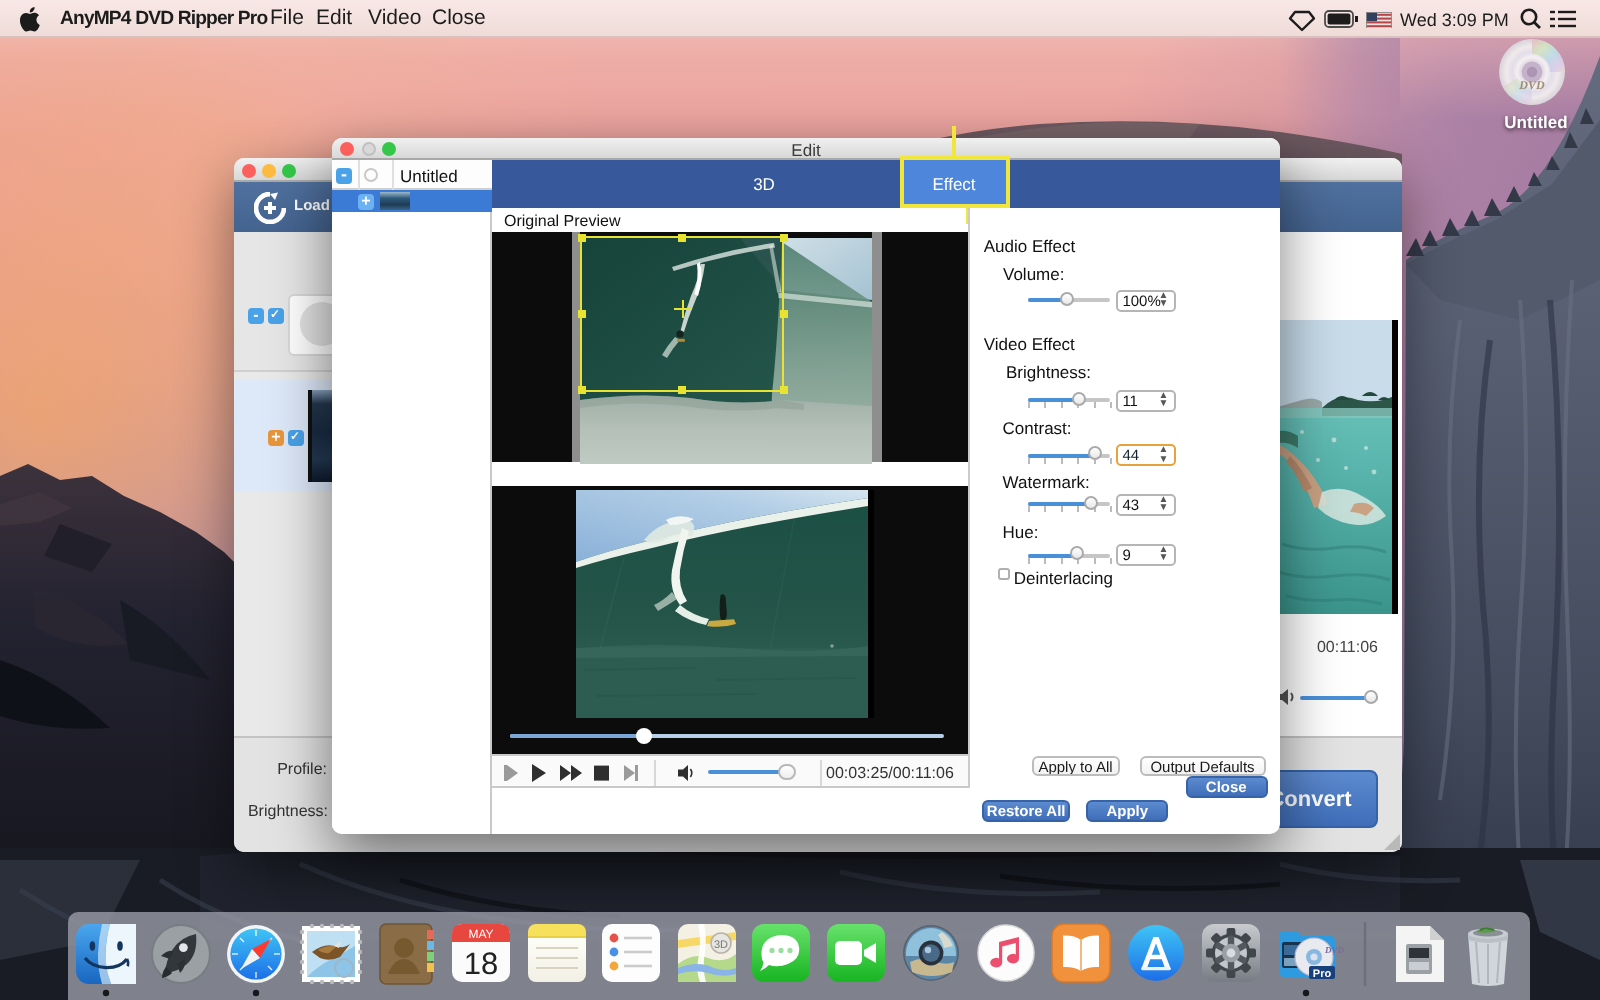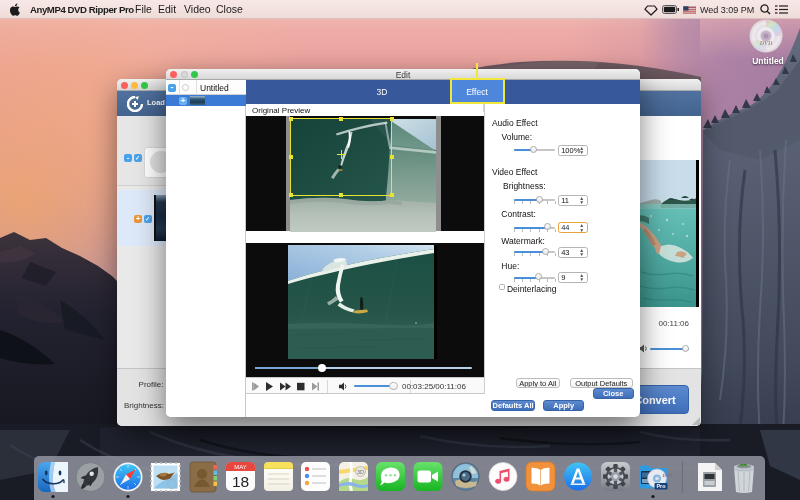--- a/index.html
+++ b/index.html
@@ -423,21 +423,21 @@
             </g>
         </svg>
         <div style="position:absolute;left:81px;top:2px;width:1px;height:13px;background:#d8d8d8"></div>
         <svg style="position:absolute;left:93px;top:4px" width="9" height="9" viewBox="0 0 9 9">
             <path d="M0 2.8 L2.5 2.8 L5 0.5 L5 8.5 L2.5 6.2 L0 6.2 Z" fill="#2e2e2e"></path>
             <path d="M6.2 2.5 Q7.6 4.5 6.2 6.5" stroke="#2e2e2e" stroke-width=".8" fill="none"></path>
           </svg>
         <div class="track" style="left:107.5px;top:7.7px;width:36px;background:#4a90d8;height:2.2px"></div>
         <div style="position:absolute;left:143px;top:4.3px;width:8.5px;height:8.5px;background:linear-gradient(#fff,#eee);border:1px solid #b8b8b8;border-radius:50%"></div>
         <div style="position:absolute;left:163.6px;top:2px;width:1px;height:13px;background:#d8d8d8"></div>
-        <div style="position:absolute;left:156px;top:4.5px;width:62px;text-align:left;font-size:8px;color:#333">00:03:25/00:11:06</div>
+        <div style="position:absolute;left:167px;top:4.5px;width:62px;text-align:left;font-size:8px;color:#333">00:03:25/00:11:06</div>
       </div>
 
       <div style="position:absolute;left:237.5px;top:0;width:156.5px;height:289.7px;background:#fff;border-left:1px solid #ccc">
         <div style="position:absolute;left:7.4px;top:14.3px;font-size:8.5px;color:#111">Audio Effect</div>
         <div style="position:absolute;left:17px;top:28.3px;font-size:8.5px;color:#111">Volume:</div>
         <div class="track" style="left:29.7px;top:45px;width:41px"></div>
         <div class="trackfill" style="left:29.7px;top:45px;width:19.4px"></div>
         <div class="knob" style="left:45.6px;top:41.5px"></div>
         <div class="valbox" style="left:73.2px;top:40.9px">100%<span class="stepper">▲<br>▼</span></div>
         <div style="position:absolute;left:7.4px;top:63px;font-size:8.5px;color:#111">Video Effect</div>
@@ -463,21 +463,21 @@
         <div class="ticks" style="left:29.7px;top:174.5px"></div>
         <div class="track" style="left:29.7px;top:172.5px;width:41px"></div>
         <div class="trackfill" style="left:29.7px;top:172.5px;width:23.8px"></div>
         <div class="knob" style="left:50px;top:169px"></div>
         <div class="valbox" style="left:73.2px;top:167.8px">9<span class="stepper">▲<br>▼</span></div>
         <div style="position:absolute;left:14.4px;top:180.4px;width:6px;height:6px;background:#fff;border:1px solid #b0b0b0;border-radius:1.5px"></div>
         <div style="position:absolute;left:22.4px;top:180px;font-size:8.5px;color:#111">Deinterlacing</div>
         </div>
       <div class="btn-white" style="left:269.5px;top:274.4px;width:44.5px;height:10px;line-height:9px">Apply to All</div>
       <div class="btn-white" style="left:323.5px;top:274.4px;width:63.5px;height:10px;line-height:9px">Output Defaults</div>
-      <div class="btn-blue" style="left:245.2px;top:296.4px;width:43.8px;height:10.5px;line-height:10px">Defaults All</div>
+      <div class="btn-blue" style="left:245.2px;top:296.4px;width:43.8px;height:10.5px;line-height:10px">Restore All</div>
       <div class="btn-blue" style="left:297px;top:296.4px;width:41.3px;height:10.5px;line-height:10px">Apply</div>
       <div class="btn-blue" style="left:346.5px;top:284px;width:41.3px;height:10.5px;line-height:10px">Close</div>
     </div>
   </div>
   <div id="dock" class="abs"></div>
   <svg id="dockicons" class="abs" style="left:0;top:0" width="800" height="500">
     <defs>
       <linearGradient id="findg" x1="0" y1="0" x2="0" y2="1">
           <stop offset="0" stop-color="#4aa6ee"></stop>
           <stop offset="1" stop-color="#1866c0"></stop>

